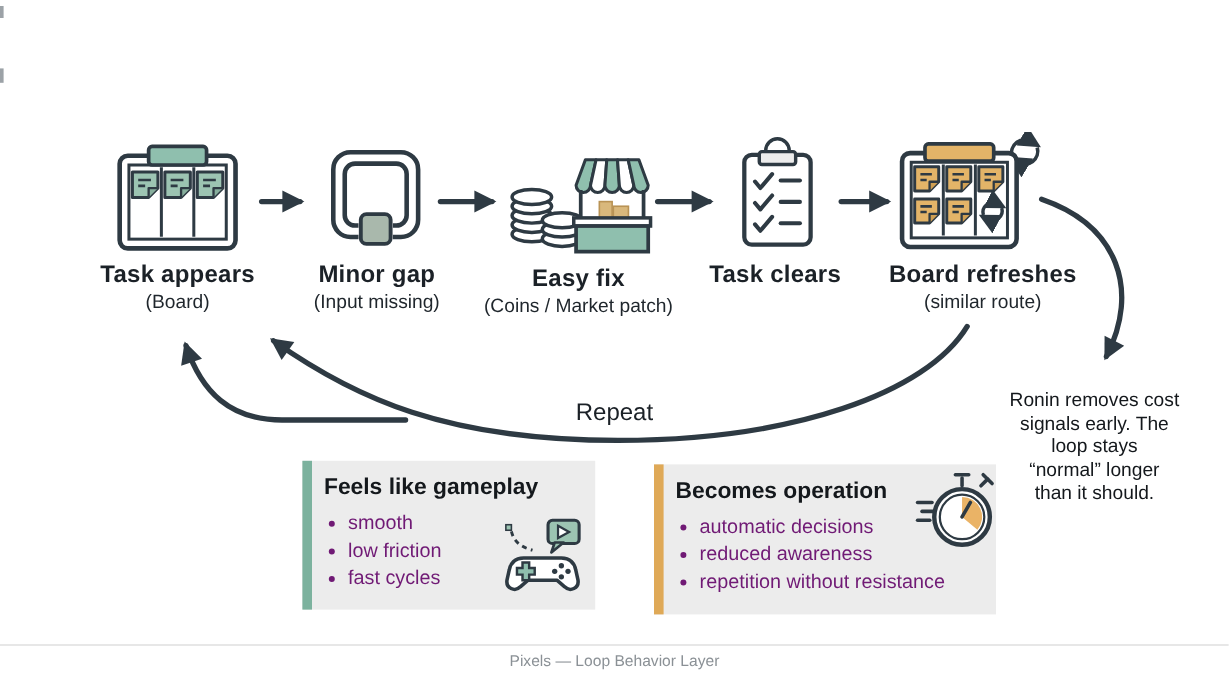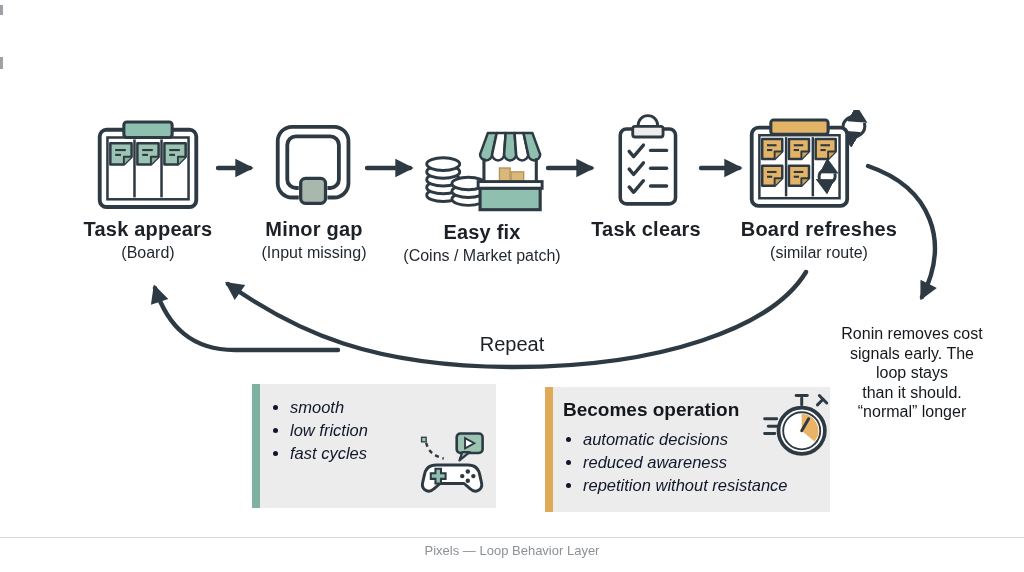--- a/index.html
+++ b/index.html
@@ -18,21 +18,21 @@
   .repeat-label{position:absolute;left:468px;top:333px;width:88px;text-align:center;
     font-size:20px;color:#1b2127;}
   
   .side-note{position:absolute;left:826px;top:324px;width:172px;text-align:center;
     font-size:16px;line-height:19.5px;color:#14181c;}
   
   .callout{position:absolute;background:#ececec;}
   .callout .bar{position:absolute;left:0;top:0;bottom:0;width:8px;}
   .callout .inner{padding:12px 10px 10px 18px;}
   .callout h3{margin:0 0 7px 0;font-size:19px;font-weight:bold;color:#14181c;}
-  .callout ul{margin:0;padding-left:20px;font-size:16.5px;line-height:23px;color:#0f172a;font-style:italic;}
+  .callout ul{margin:0;padding-left:20px;font-size:16.5px;line-height:23px;color:#701a75;}
   .callout ul li{margin:0;}
   .callout .co-icon{position:absolute;}
   
   .footer-rule{position:absolute;left:0;right:0;top:537px;border-top:1px solid #d8d8d8;}
   .footer-caption{position:absolute;left:0;top:543px;width:100%;text-align:center;
     font-size:13px;color:#8b9196;}
   
   .edge-mark{position:absolute;left:0;width:3px;background:#4a555e;opacity:.55;}
   svg{display:block;}
 </style>
@@ -199,27 +199,28 @@
   <div class="stage-label">Board refreshes</div>
   <div class="stage-sub">(similar route)</div>
 </div>
 
 <div class="repeat-label">Repeat</div>
 
 <div class="side-note">
   <span style="display:block">Ronin removes cost</span>
   <span style="display:block">signals early. The</span>
   <span style="display:block">loop stays</span>
+  <span style="display:block">“normal” longer</span>
   <span style="display:block">than it should.</span>
-  <span style="display:block">“normal” longer</span>
 </div>
 
 <div class="callout" style="left:252px;top:384px;width:244px;height:124px;">
   <div class="bar" style="background:#7cb29e;"></div>
   <div class="inner">
+    <h3>Feels like gameplay</h3>
     <ul>
       <li>smooth</li>
       <li>low friction</li>
       <li>fast cycles</li>
     </ul>
   </div>
   <div class="co-icon" style="right:6px;bottom:6px;">
     <svg width="74" height="74" viewBox="0 0 80 80">
       <rect x="6" y="10" width="5" height="5" fill="#9cc4b2" stroke="#2e3a43" stroke-width="1.4"></rect>
       <path d="M 11 16 C 13 25 19 30 30 33" fill="none" stroke="#2e3a43" stroke-width="2.6" stroke-dasharray="4.5 4"></path>

